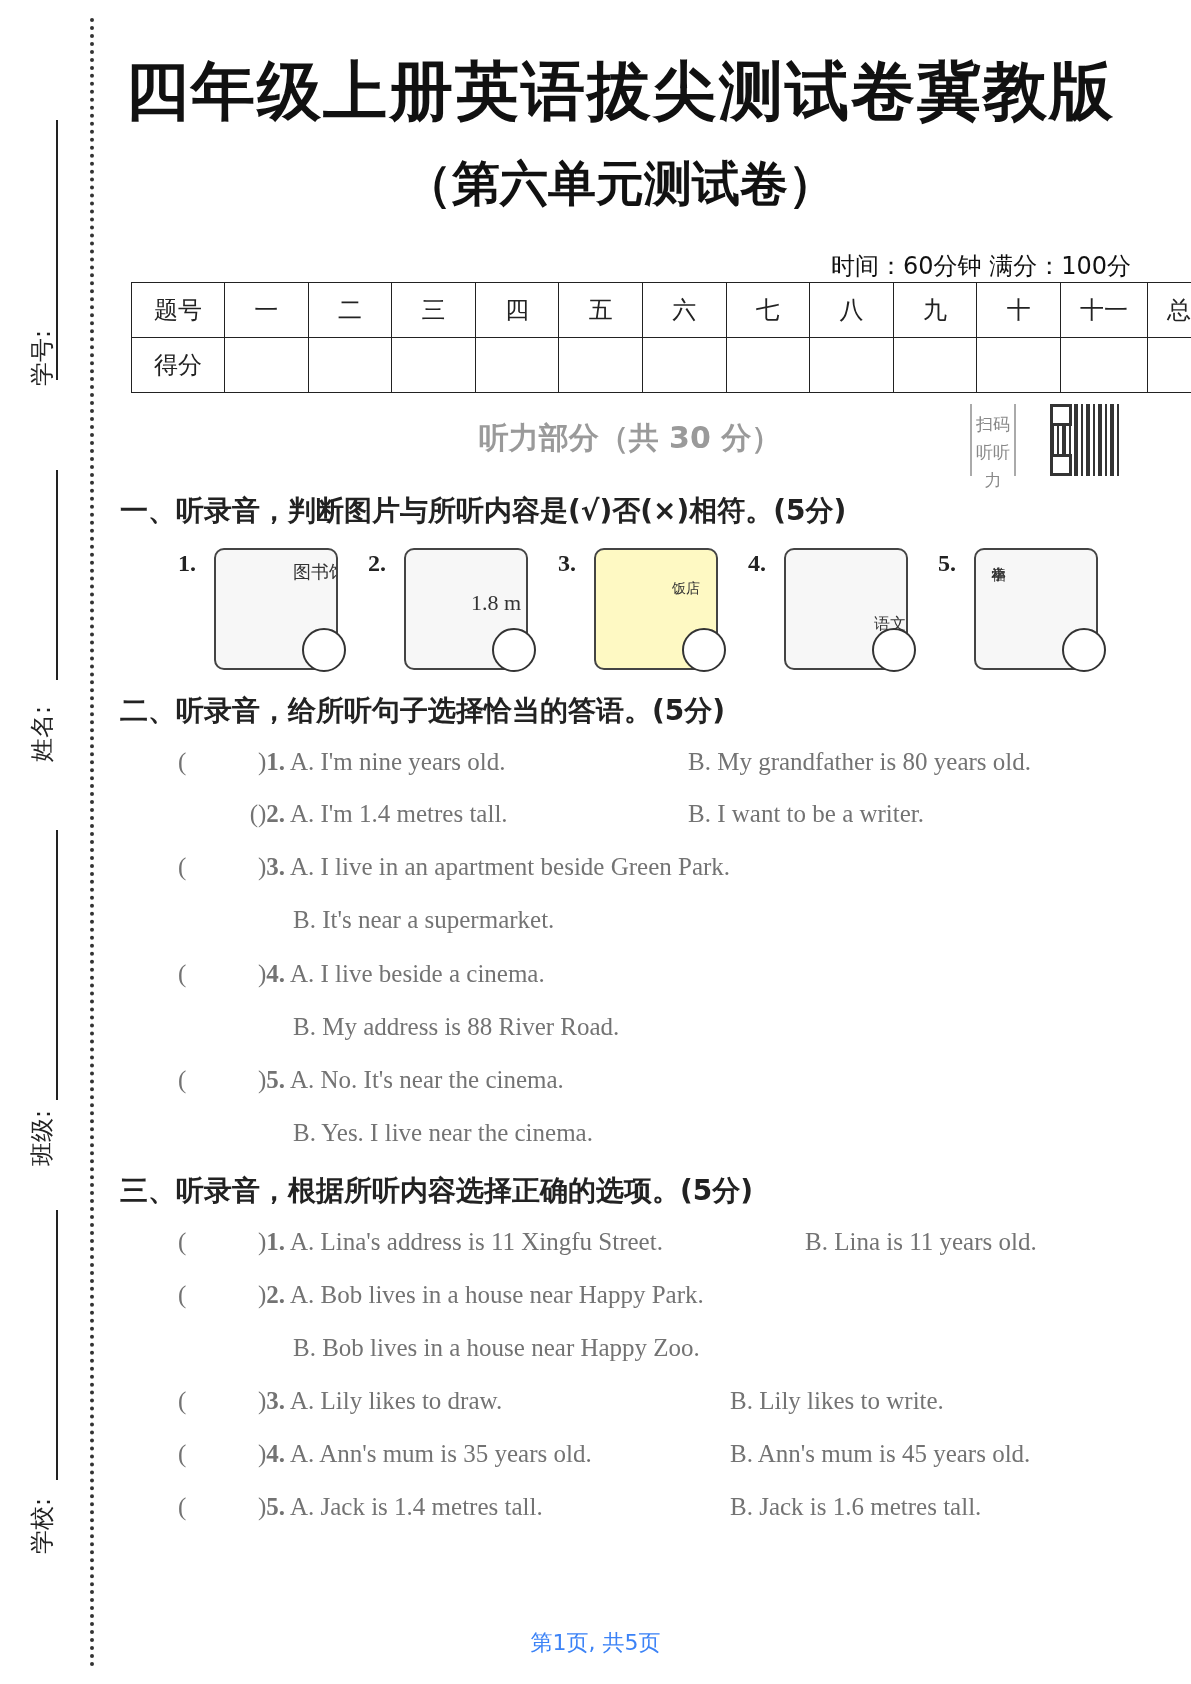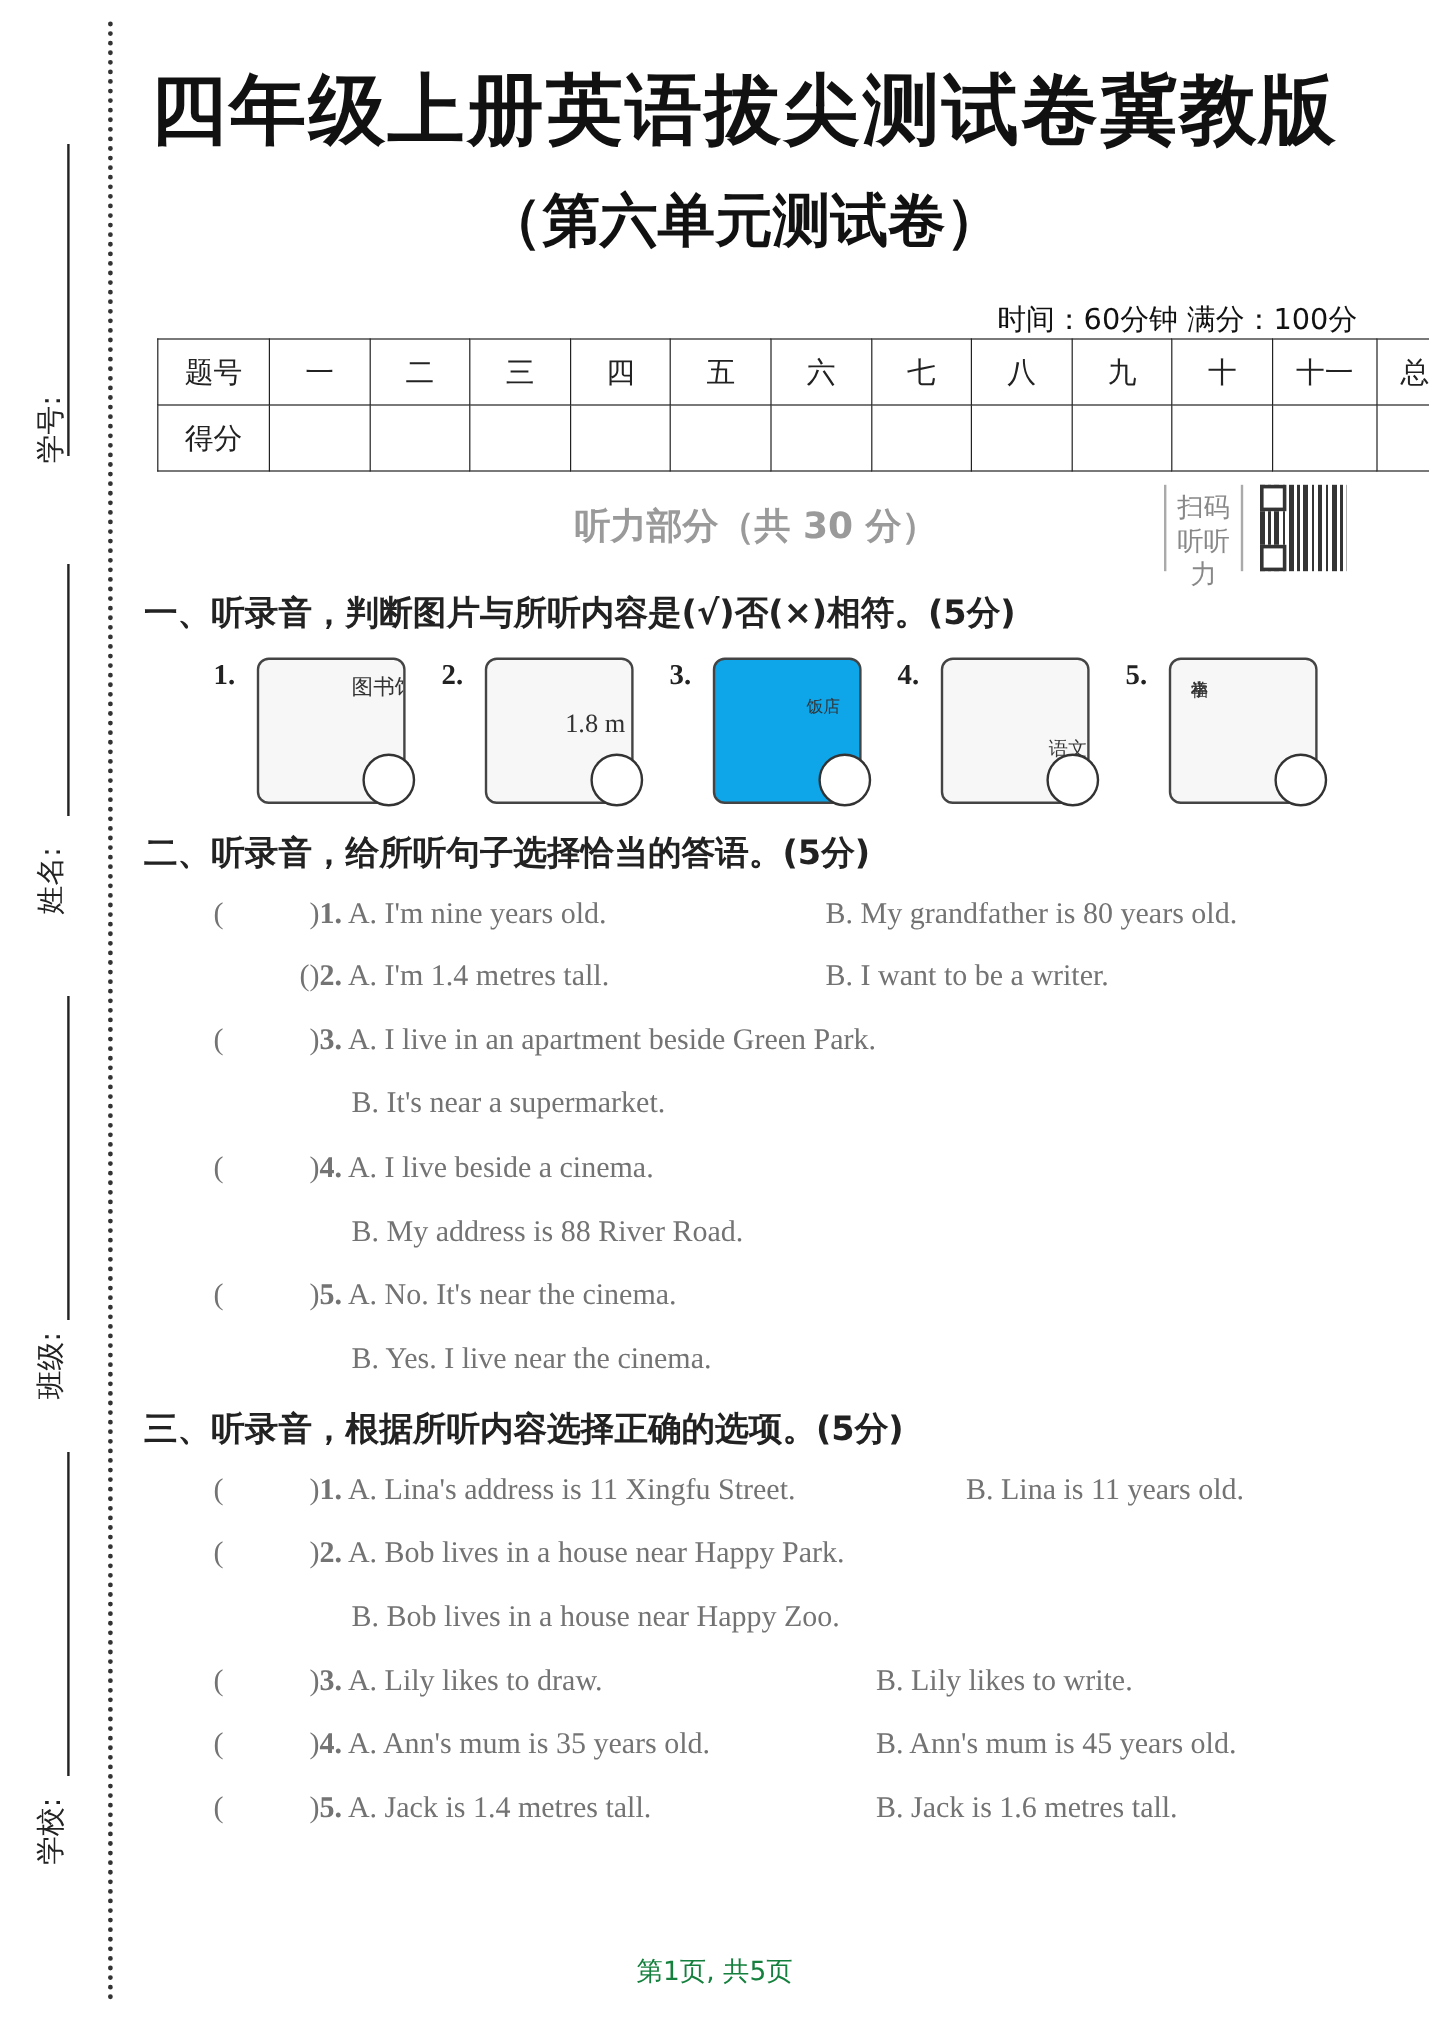--- a/index.html
+++ b/index.html
@@ -7,38 +7,38 @@
   .binding-dots { position: absolute; left: 90px; top: 18px; height: 1650px; width: 0; border-left: 4px dotted #333; }
   .binding-label { position: absolute; left: 22px; width: 40px; transform: rotate(-90deg); transform-origin: center; font-size: 24px; color: #222; text-align: center; white-space: nowrap; }
   .binding-line { position: absolute; left: 56px; width: 0; border-left: 2px solid #222; }
   .title { position: absolute; top: 48px; left: 120px; width: 1000px; text-align: center; font-size: 64px; font-weight: bold; letter-spacing: 2px; color: #111; }
   .subtitle { position: absolute; top: 152px; left: 120px; width: 1000px; text-align: center; font-size: 48px; font-weight: bold; color: #111; font-family: Liberation Mono, monospace; }
   .meta { position: absolute; top: 250px; right: 60px; font-size: 24px; color: #111; }
   table.score { position: absolute; top: 282px; left: 131px; width: 1104px; border-collapse: collapse; font-size: 24px; }
   table.score td { border: 1.5px solid #222; text-align: center; height: 54px; padding: 0; }
   table.score td.hd { width: 92px; }
   .listen-head { position: absolute; top: 418px; left: 380px; width: 500px; text-align: center; font-size: 30px; font-weight: bold; color: #9a9a9a; }
-  .qr-box { position: absolute; top: 404px; left: 970px; width: 66px; height: 72px; border-left: 2px solid #aaa; border-right: 2px solid #aaa; font-size: 22px; color: #888; text-align: center; line-height: 28px; padding-top: 6px; box-sizing: border-box; }
+  .qr-box { position: absolute; top: 404px; left: 970px; width: 46px; height: 72px; border-left: 2px solid #aaa; border-right: 2px solid #aaa; font-size: 17px; color: #888; text-align: center; line-height: 28px; padding-top: 6px; box-sizing: border-box; }
   .qr { position: absolute; top: 404px; left: 1050px; width: 72px; height: 72px; background:
         repeating-linear-gradient(90deg, #111 0 4px, #fff 4px 7px, #111 7px 9px, #fff 9px 12px),
         #fff; opacity: .85; }
   .qr::before, .qr::after { content: ""; position: absolute; width: 16px; height: 16px; border: 3px solid #111; background: #fff; }
   .qr::before { top: 0; left: 0; }
   .qr::after { bottom: 0; left: 0; }
   .sec-head { position: absolute; left: 120px; font-size: 28px; font-weight: bold; color: #222; }
   .pic-row { position: absolute; top: 548px; left: 170px; width: 950px; height: 125px; }
   .pic-item { position: absolute; top: 0; width: 190px; height: 125px; }
   .pic-num { position: absolute; left: 8px; top: 2px; font-family: "Liberation Serif", serif; font-weight: bold; font-size: 24px; }
   .pic-frame { position: absolute; left: 44px; top: 0; width: 120px; height: 118px; border: 2px solid #444; border-radius: 10px; background: #f7f7f7; overflow: hidden; }
   .pic-circle { position: absolute; left: 132px; top: 80px; width: 40px; height: 40px; border: 2px solid #333; border-radius: 50%; background: #fff; }
   .pic-caption { position: absolute; left: 44px; top: 40px; width: 120px; text-align: center; font-family: "Liberation Serif", serif; font-size: 22px; color: #333; }
   .q { position: absolute; font-family: Liberation Serif, serif; font-size: 25px; color: #737373; white-space: nowrap; }
   .q .paren { display: inline-block; width: 80px; }
   .q .num { font-weight: bold; }
-  .footer { position: absolute; top: 1628px; left: 0; width: 1191px; text-align: center; font-size: 22px; color: #15803d; }
+  .footer { position: absolute; top: 1628px; left: 0; width: 1191px; text-align: center; font-size: 22px; color: #3b82f6; }
 </style>
 </head>
 <body>
 
 <div class="binding-dots"></div>
 
 <div class="binding-line" style="top:120px;height:260px;"></div>
 <div class="binding-label" style="top:350px;">学号:</div>
 
 <div class="binding-line" style="top:470px;height:210px;"></div>
@@ -107,21 +107,21 @@
   </div>
   <div class="pic-item" style="left:190px;">
     <span class="pic-num">2.</span>
     <div class="pic-frame">
         <div class="pic-caption" style="left:30px;">1.8 m</div>
       </div>
     <div class="pic-circle"></div>
   </div>
   <div class="pic-item" style="left:380px;">
     <span class="pic-num">3.</span>
-    <div class="pic-frame" style="background:#0ea5e9;">
+    <div class="pic-frame" style="background:#fef9c3;">
         <div class="pic-caption" style="top:30px;font-size:14px;left:30px;">饭店</div>
       </div>
     <div class="pic-circle"></div>
   </div>
   <div class="pic-item" style="left:570px;">
     <span class="pic-num">4.</span>
     <div class="pic-frame">
         <div class="pic-caption" style="top:64px;font-size:16px;">语文</div>
       </div>
     <div class="pic-circle"></div>

